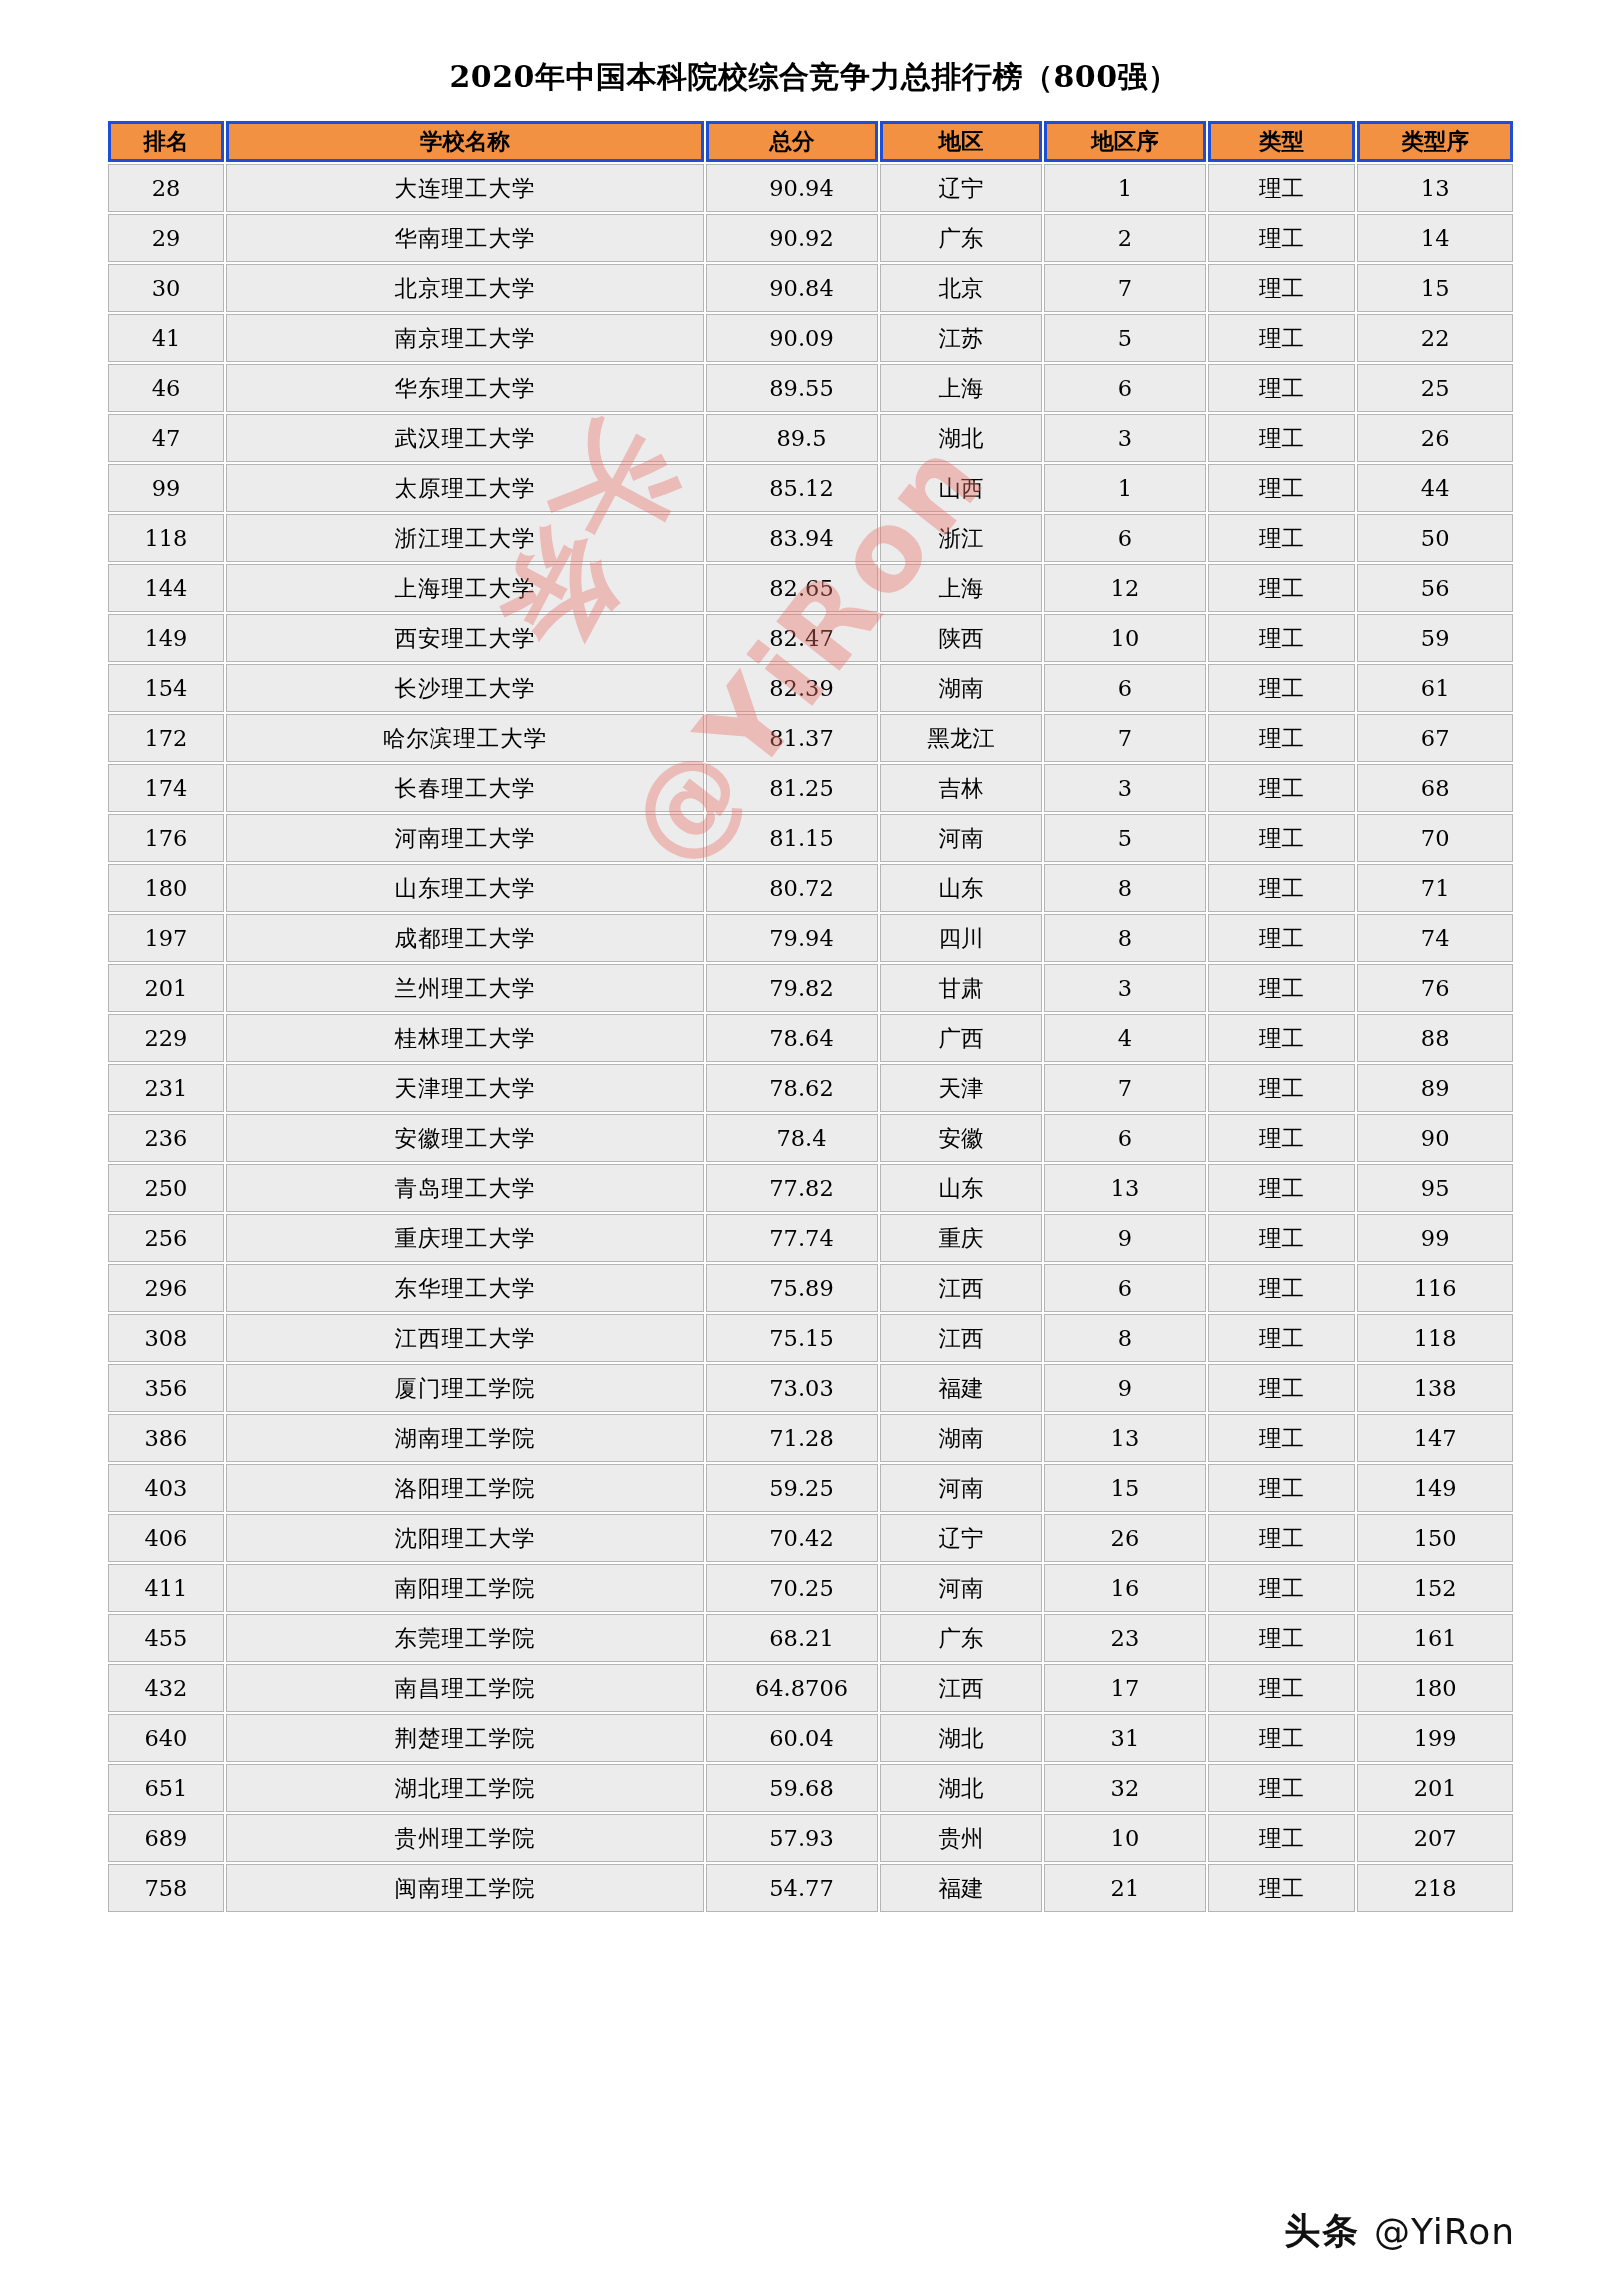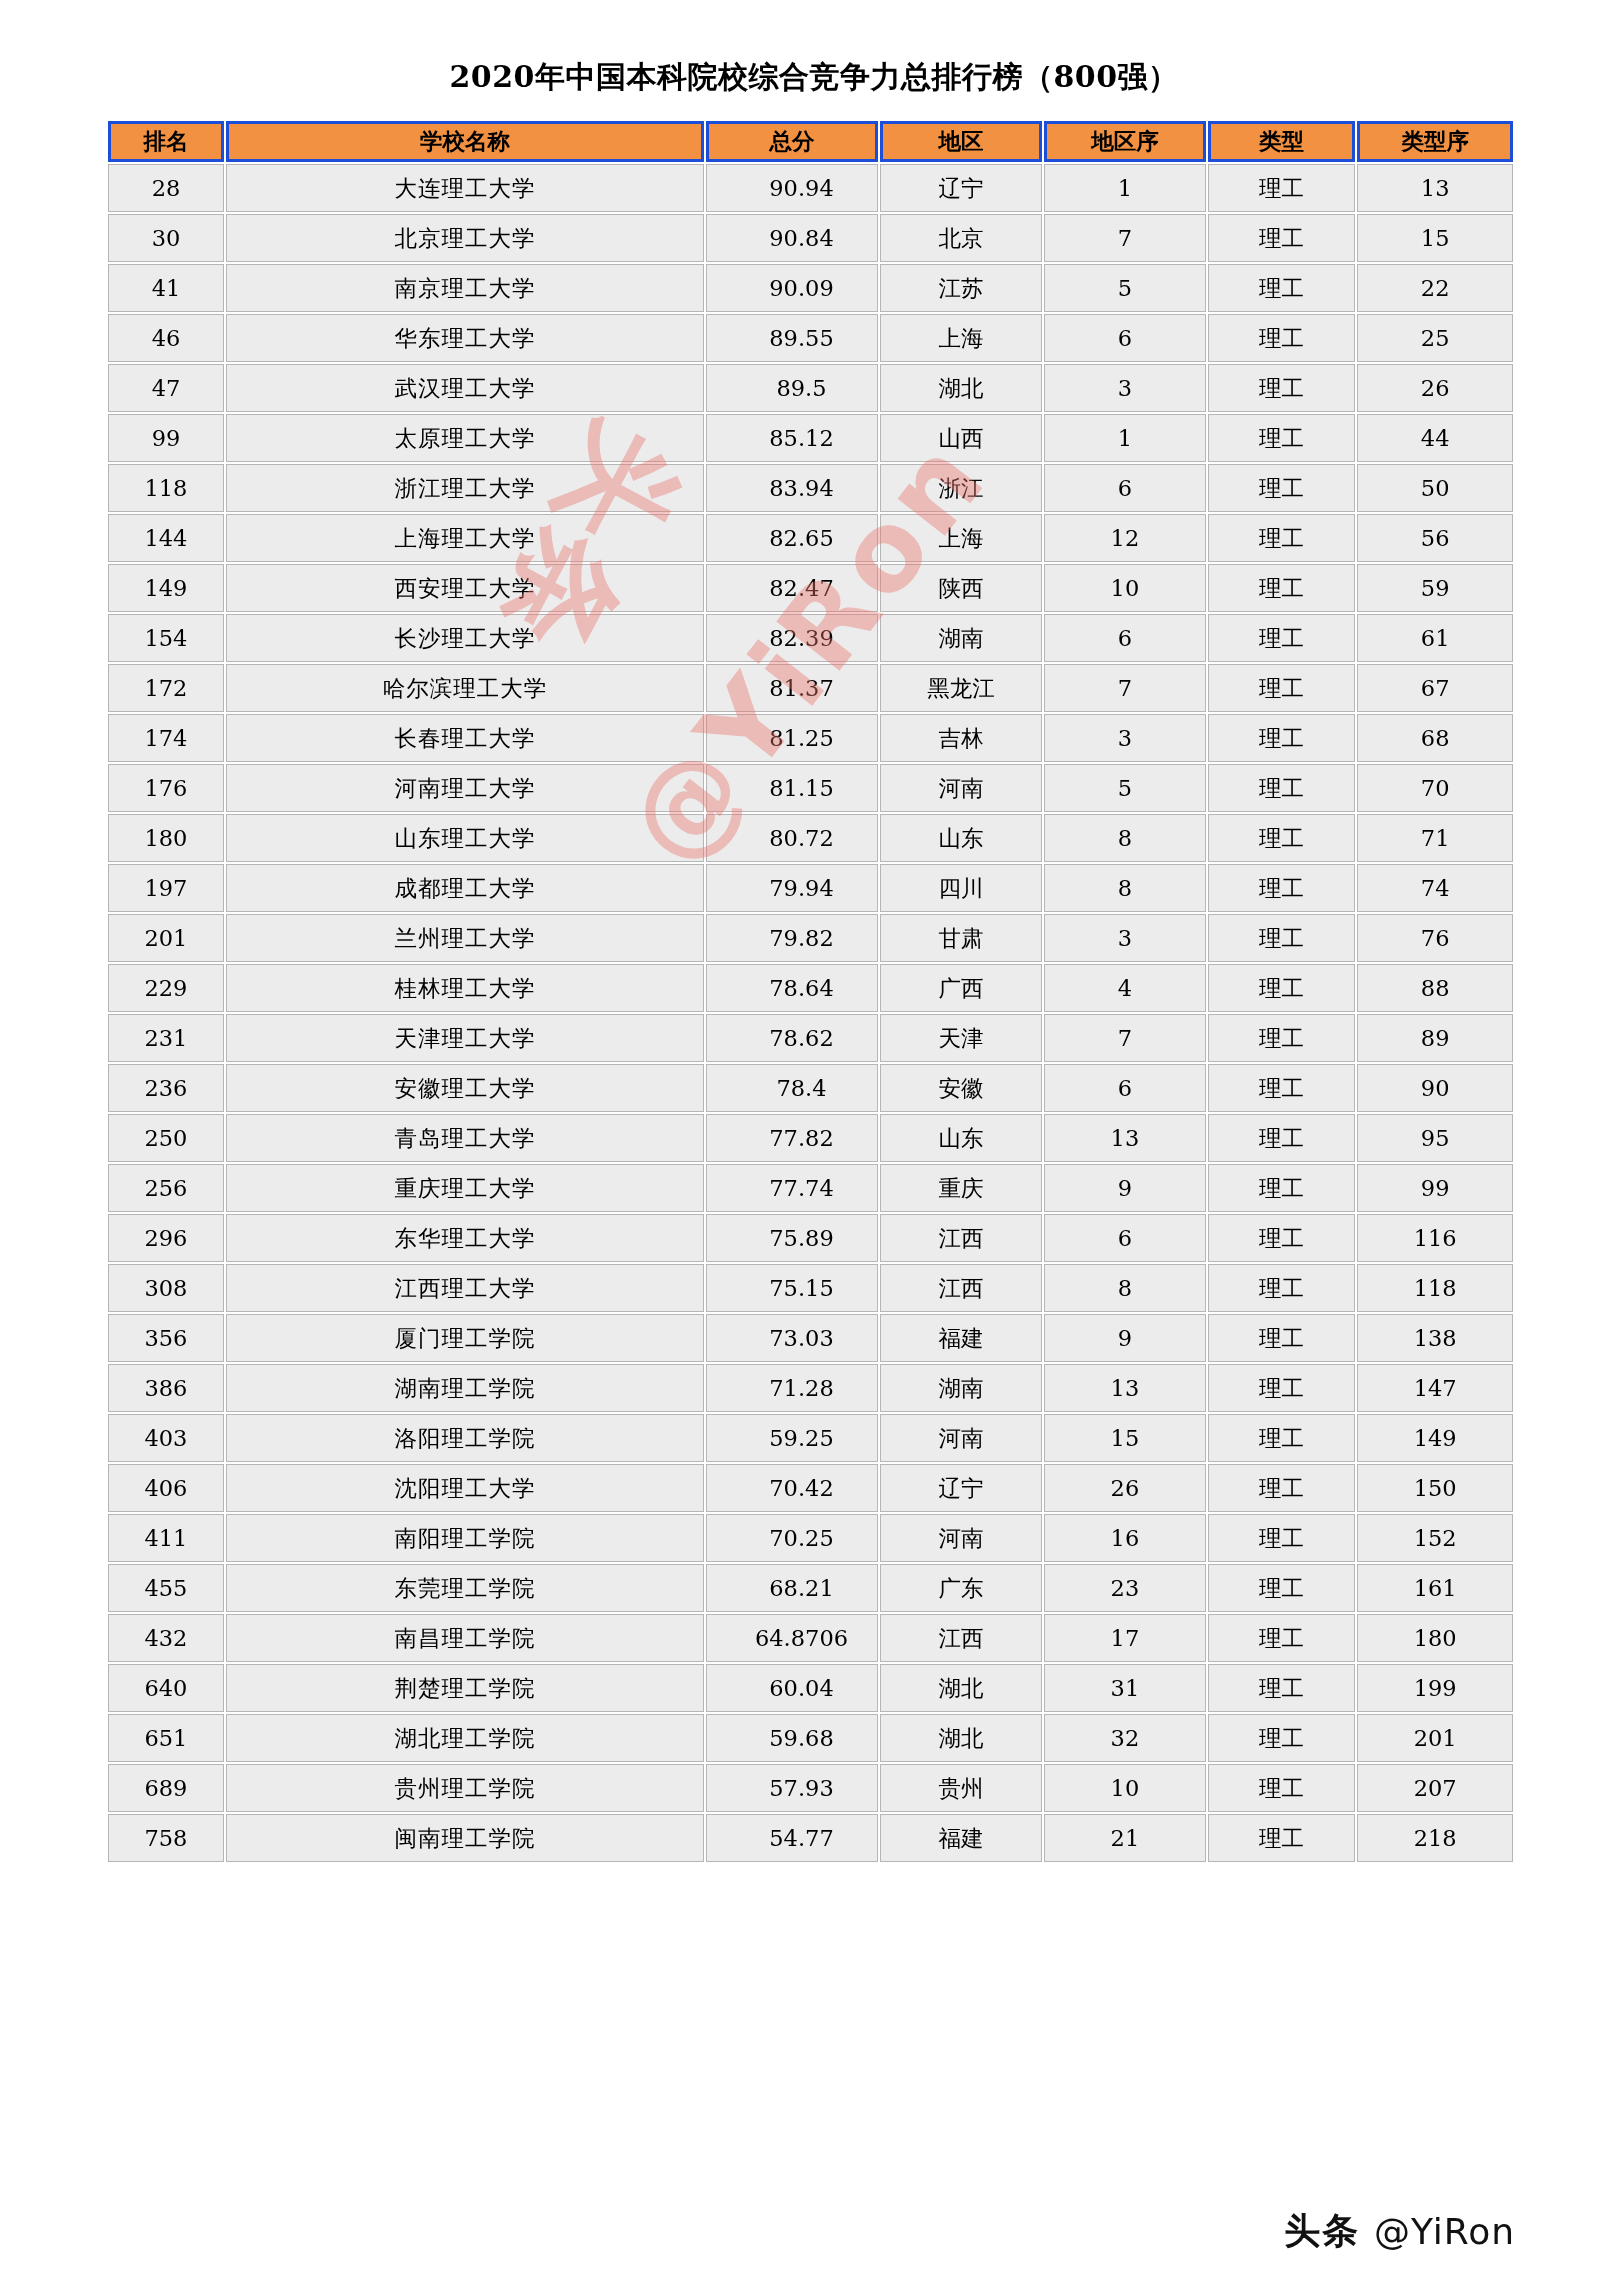--- a/index.html
+++ b/index.html
@@ -182,20 +182,29 @@
           <tr>
             <td class="c-rank">28</td>
             <td class="c-name">大连理工大学</td>
             <td class="c-score">90.94</td>
             <td class="c-region">辽宁</td>
             <td class="c-rseq">1</td>
             <td class="c-type">理工</td>
             <td class="c-tseq">13</td>
           </tr>
           <tr>
+            <td class="c-rank">29</td>
+            <td class="c-name">华南理工大学</td>
+            <td class="c-score">90.92</td>
+            <td class="c-region">广东</td>
+            <td class="c-rseq">2</td>
+            <td class="c-type">理工</td>
+            <td class="c-tseq">14</td>
+          </tr>
+          <tr>
             <td class="c-rank">30</td>
             <td class="c-name">北京理工大学</td>
             <td class="c-score">90.84</td>
             <td class="c-region">北京</td>
             <td class="c-rseq">7</td>
             <td class="c-type">理工</td>
             <td class="c-tseq">15</td>
           </tr>
           <tr>
             <td class="c-rank">41</td>

